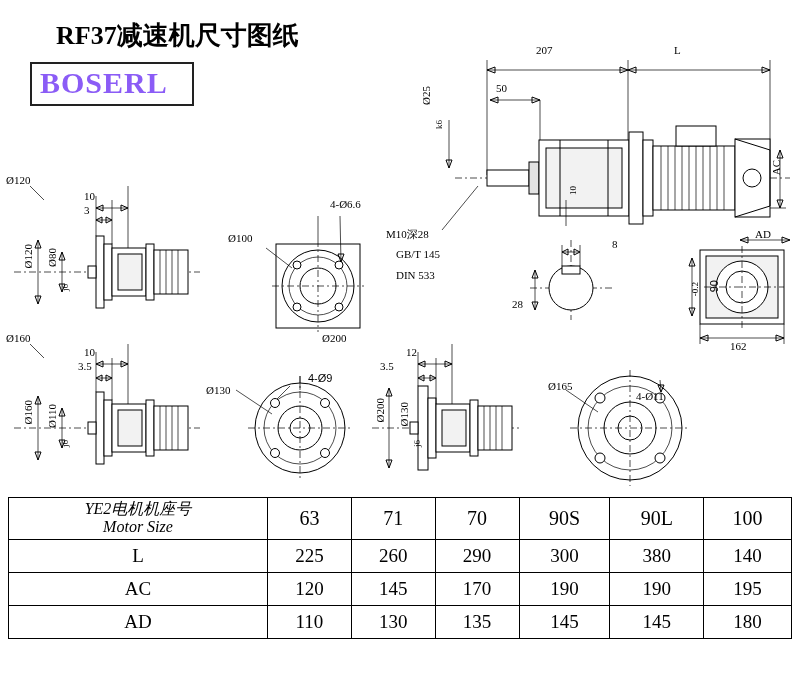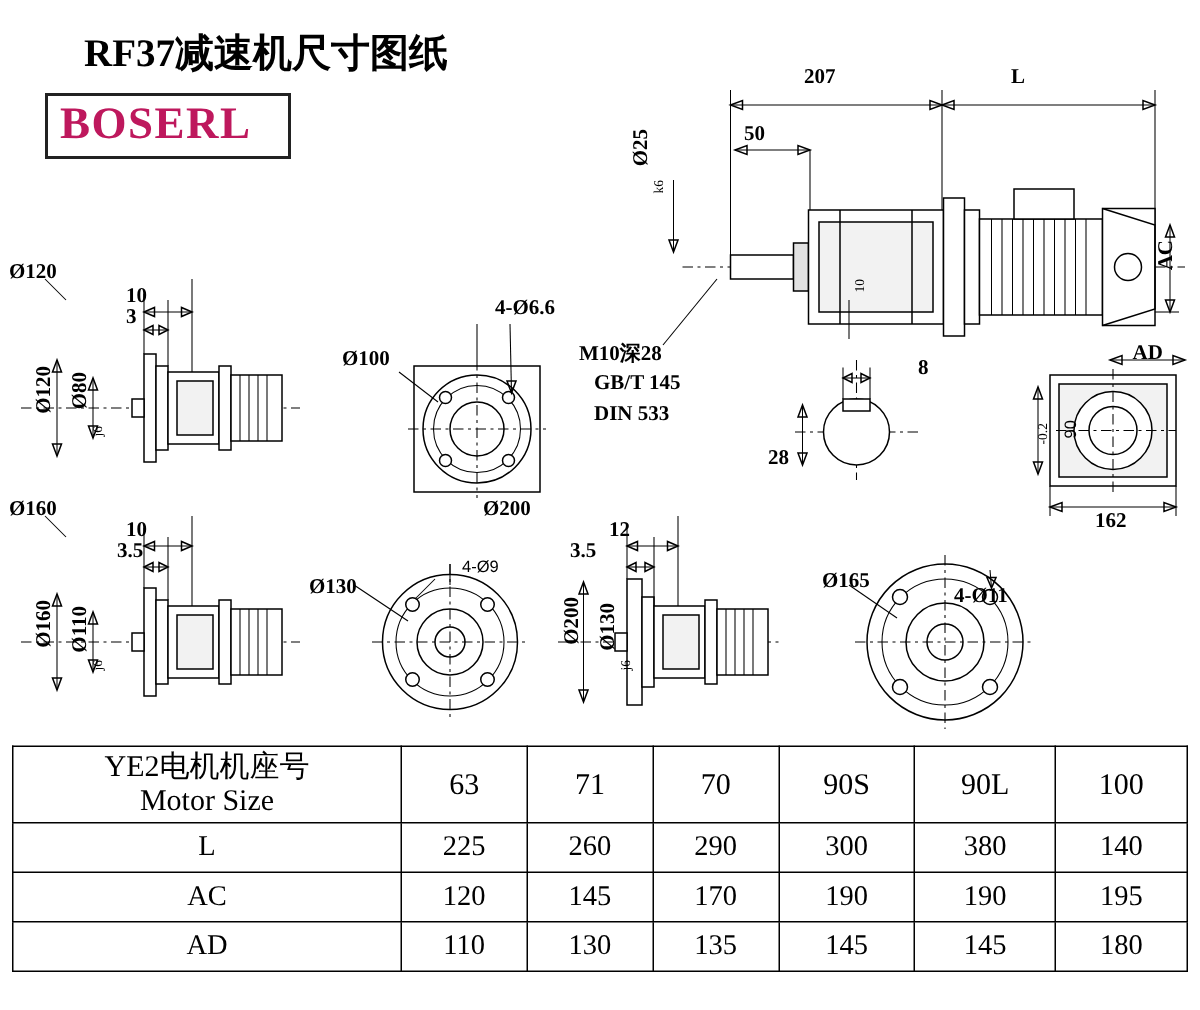--- a/index.html
+++ b/index.html
@@ -1,36 +1,36 @@
 <!DOCTYPE html>
 <html><head>
 <meta charset="utf-8">
 <style>
   html,body{margin:0;padding:0;background:#ffffff;}
   body{width:800px;height:673px;position:relative;font-family:"Liberation Serif",serif;color:#000;overflow:hidden;}
   .page{position:absolute;left:0;top:0;width:800px;height:673px;}
   .abs{position:absolute;}
   .title{left:56px;top:18px;font-family:Liberation Serif, serif;font-size:26px;font-weight:bold;letter-spacing:0px;}
   .logo-box{left:30px;top:62px;width:160px;height:40px;border:2px solid #222;background:#fff;}
-  .logo-text{left:40px;top:66px;font-family:"Liberation Serif",serif;font-size:30px;font-weight:bold;color:#be185d;letter-spacing:1px;}
-  .lbl{font-family:"Liberation Serif",serif;font-size:14px;font-weight:bold;}
+  .logo-text{left:40px;top:66px;font-family:"Liberation Serif",serif;font-size:30px;font-weight:bold;color:#8b5cf6;letter-spacing:1px;}
+  .lbl{font-family:"Liberation Serif",serif;font-size:11px;}
   .lbl-s{font-family:Liberation Sans, sans-serif;font-size:11px;margin-left:30px;}
   .lbl-xs{font-family:"Liberation Serif",serif;font-size:9px;}
   .vert{writing-mode:vertical-rl;transform:rotate(180deg);}
   svg{position:absolute;left:0;top:0;overflow:visible;}
   .ln{stroke:#000;stroke-width:1;fill:none;}
   .ln-thin{stroke:#000;stroke-width:0.7;fill:none;}
   .dash{stroke:#000;stroke-width:0.7;fill:none;stroke-dasharray:7 3 2 3;}
   .fillw{fill:#ffffff;stroke:#000;stroke-width:1;}
   .fillg{fill:#f2f2f2;stroke:#000;stroke-width:1;}
   .fillgg{fill:#e2e2e2;stroke:#000;stroke-width:1;}
   
   table.spec{position:absolute;left:8px;top:497px;width:784px;border-collapse:collapse;}
   table.spec td{border:1px solid #000;text-align:center;font-family:"Liberation Serif",serif;font-size:19px;height:30px;}
-  table.spec td.head-cn{font-size:20px;line-height:1.15;width:250px;padding:2px 4px;}
+  table.spec td.head-cn{font-size:16px;line-height:1.15;width:250px;padding:2px 4px;font-style:italic;}
   table.spec td.sz{font-size:20px;}
   table.spec td.rowlbl{font-size:19px;}
 </style>
 </head>
 <body>
 
 <div class="page">
 
   <div class="abs title">RF37减速机尺寸图纸</div>
 

